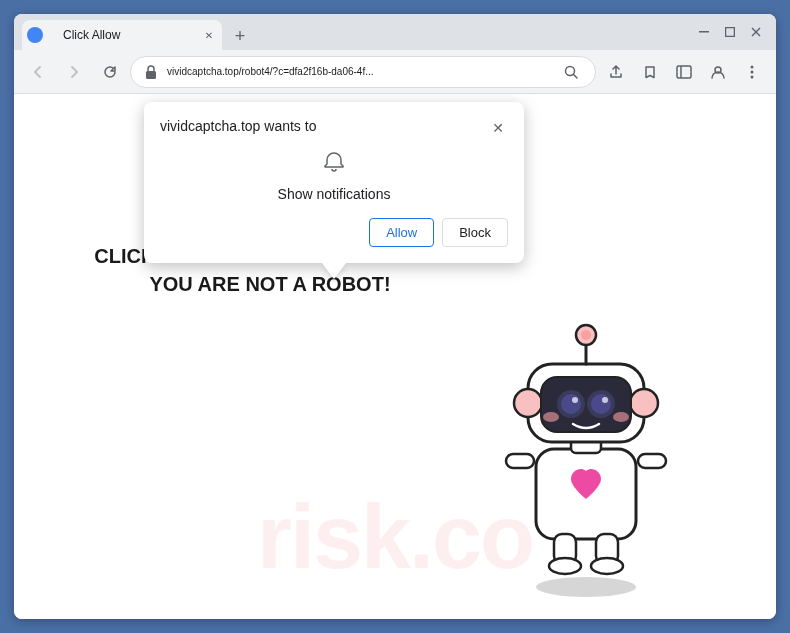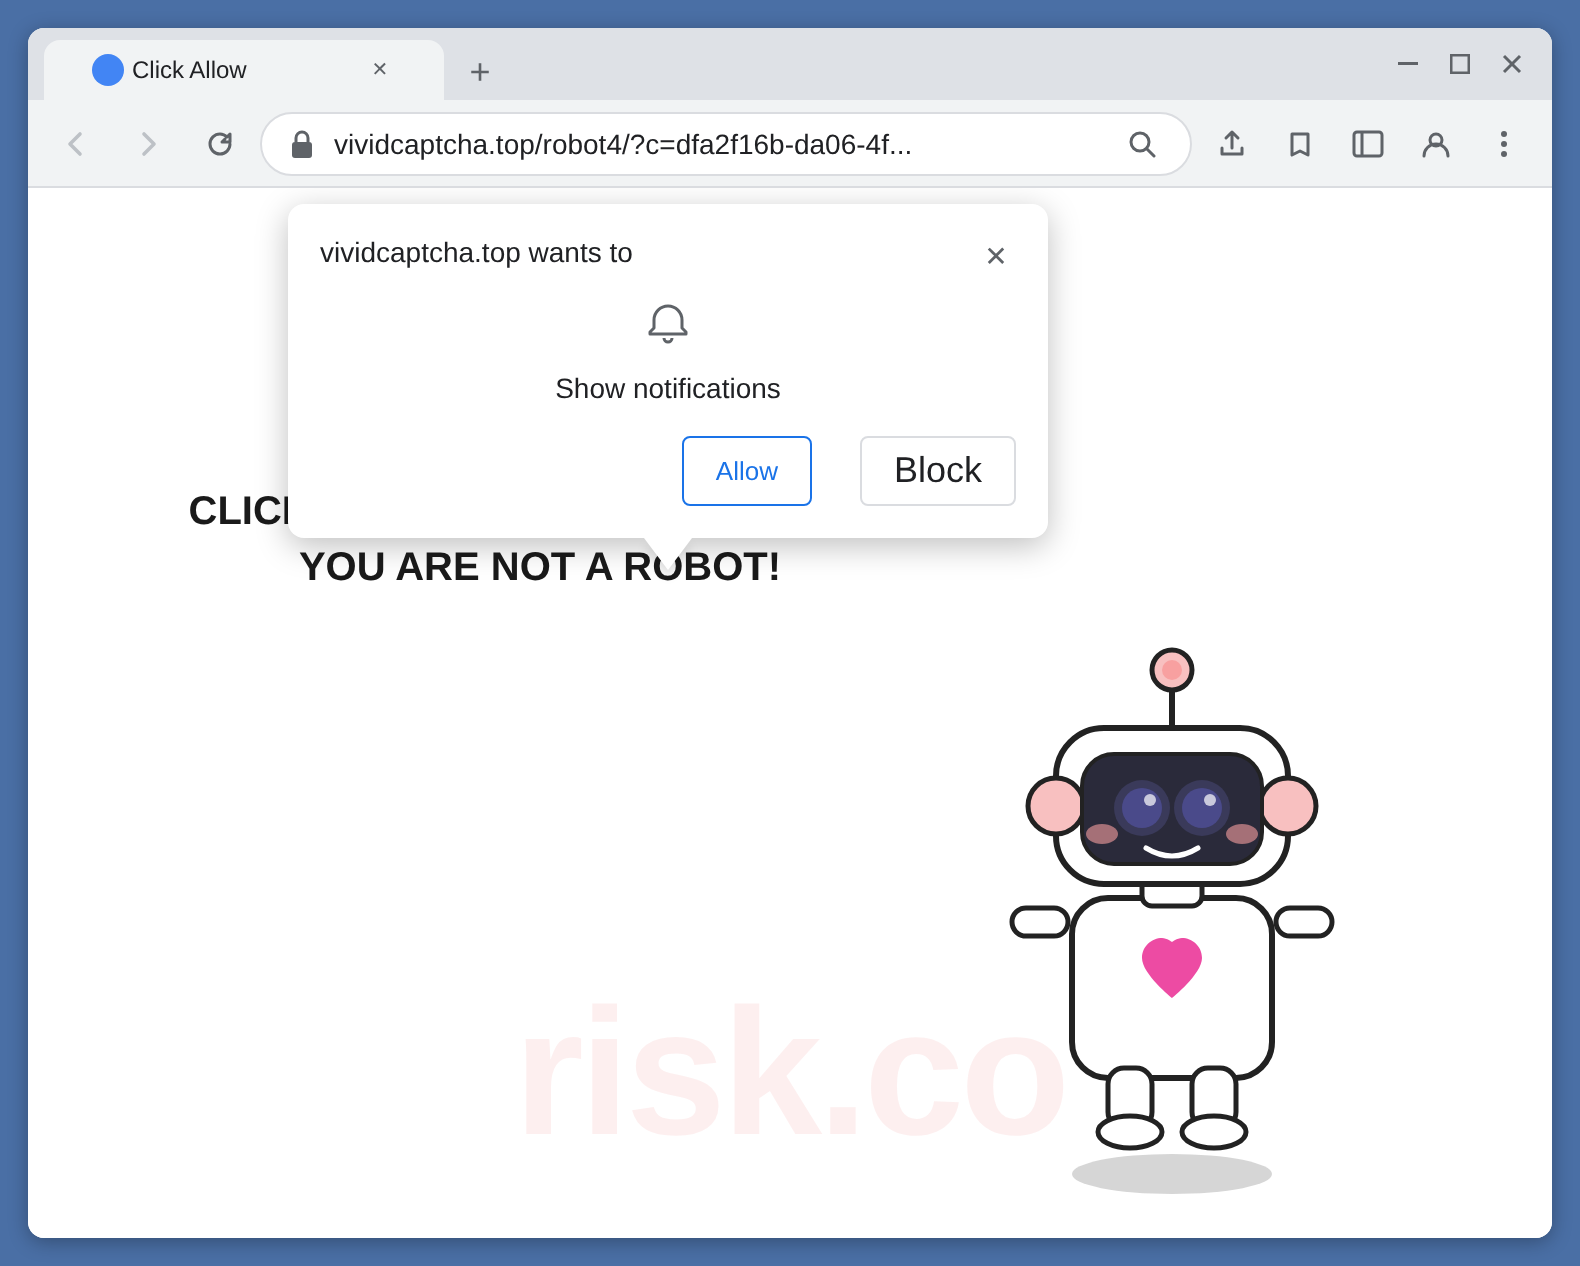--- a/index.html
+++ b/index.html
@@ -39,22 +39,22 @@
       height: 100%;
       flex: 1;
     }
 
     .tab-active {
       background: #f1f3f4;
       border-radius: 8px 8px 0 0;
       height: 30px;
       display: flex;
       align-items: center;
-      padding: 0 24px;
-      gap: 4px;
+      padding: 0 5px;
+      gap: 20px;
       font-size: 13px;
       color: #202124;
       min-width: 200px;
       position: relative;
     }
 
     .tab-favicon {
       width: 16px;
       height: 16px;
       background: #4285f4;
@@ -155,21 +155,21 @@
       width: 16px;
       height: 16px;
       display: flex;
       align-items: center;
       justify-content: center;
       color: #5f6368;
     }
 
     .address-text {
       flex: 1;
-      font-size: 14px;
+      font-size: 10px;
       color: #202124;
       overflow: hidden;
       text-overflow: ellipsis;
       white-space: nowrap;
     }
 
     .nav-actions {
       display: flex;
       gap: 2px;
     }
@@ -281,41 +281,41 @@
     }
 
     .notification-label {
       font-size: 14px;
       color: #202124;
     }
 
     .popup-buttons {
       display: flex;
       justify-content: flex-end;
-      gap: 24px;
+      gap: 8px;
     }
 
     .btn-allow {
       padding: 6px 16px;
       border: 1px solid #1a73e8;
       border-radius: 4px;
       background: transparent;
       color: #1a73e8;
       font-size: 13px;
       cursor: pointer;
       font-weight: 500;
     }
 
     .btn-block {
       padding: 6px 16px;
       border: 1px solid #dadce0;
       border-radius: 4px;
       background: transparent;
       color: #202124;
-      font-size: 18px;
+      font-size: 13px;
       cursor: pointer;
       font-weight: 500;
     }
 
     
     .popup-tail {
       position: absolute;
       bottom: -16px;
       left: 50%;
       transform: translateX(-50%);

